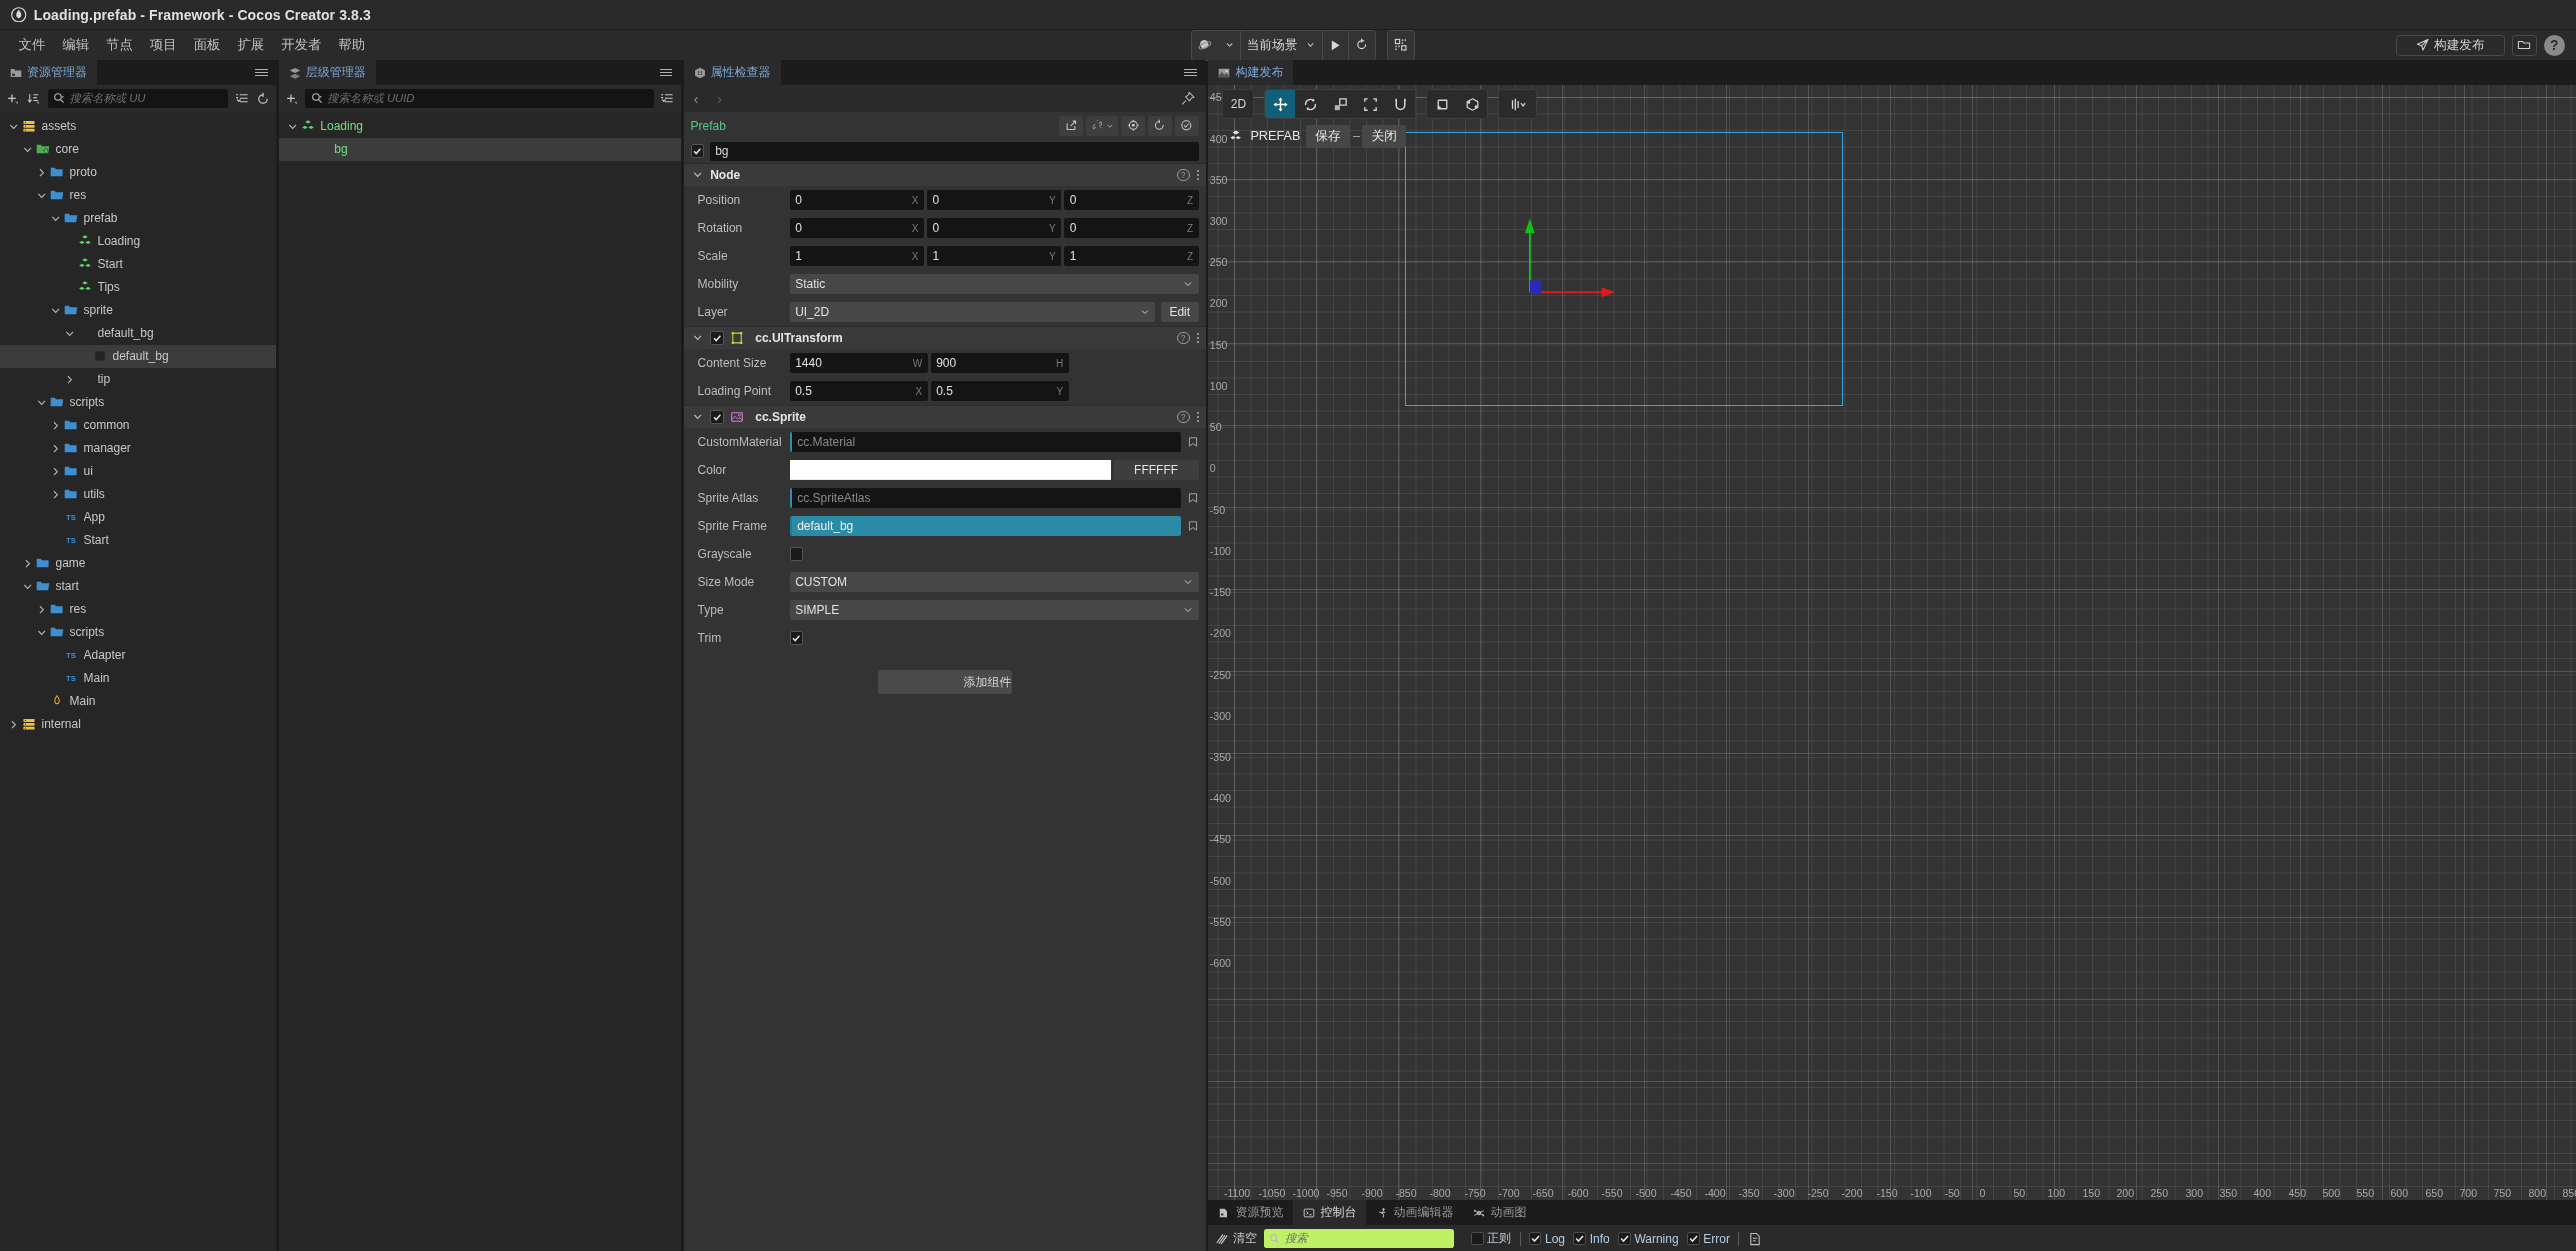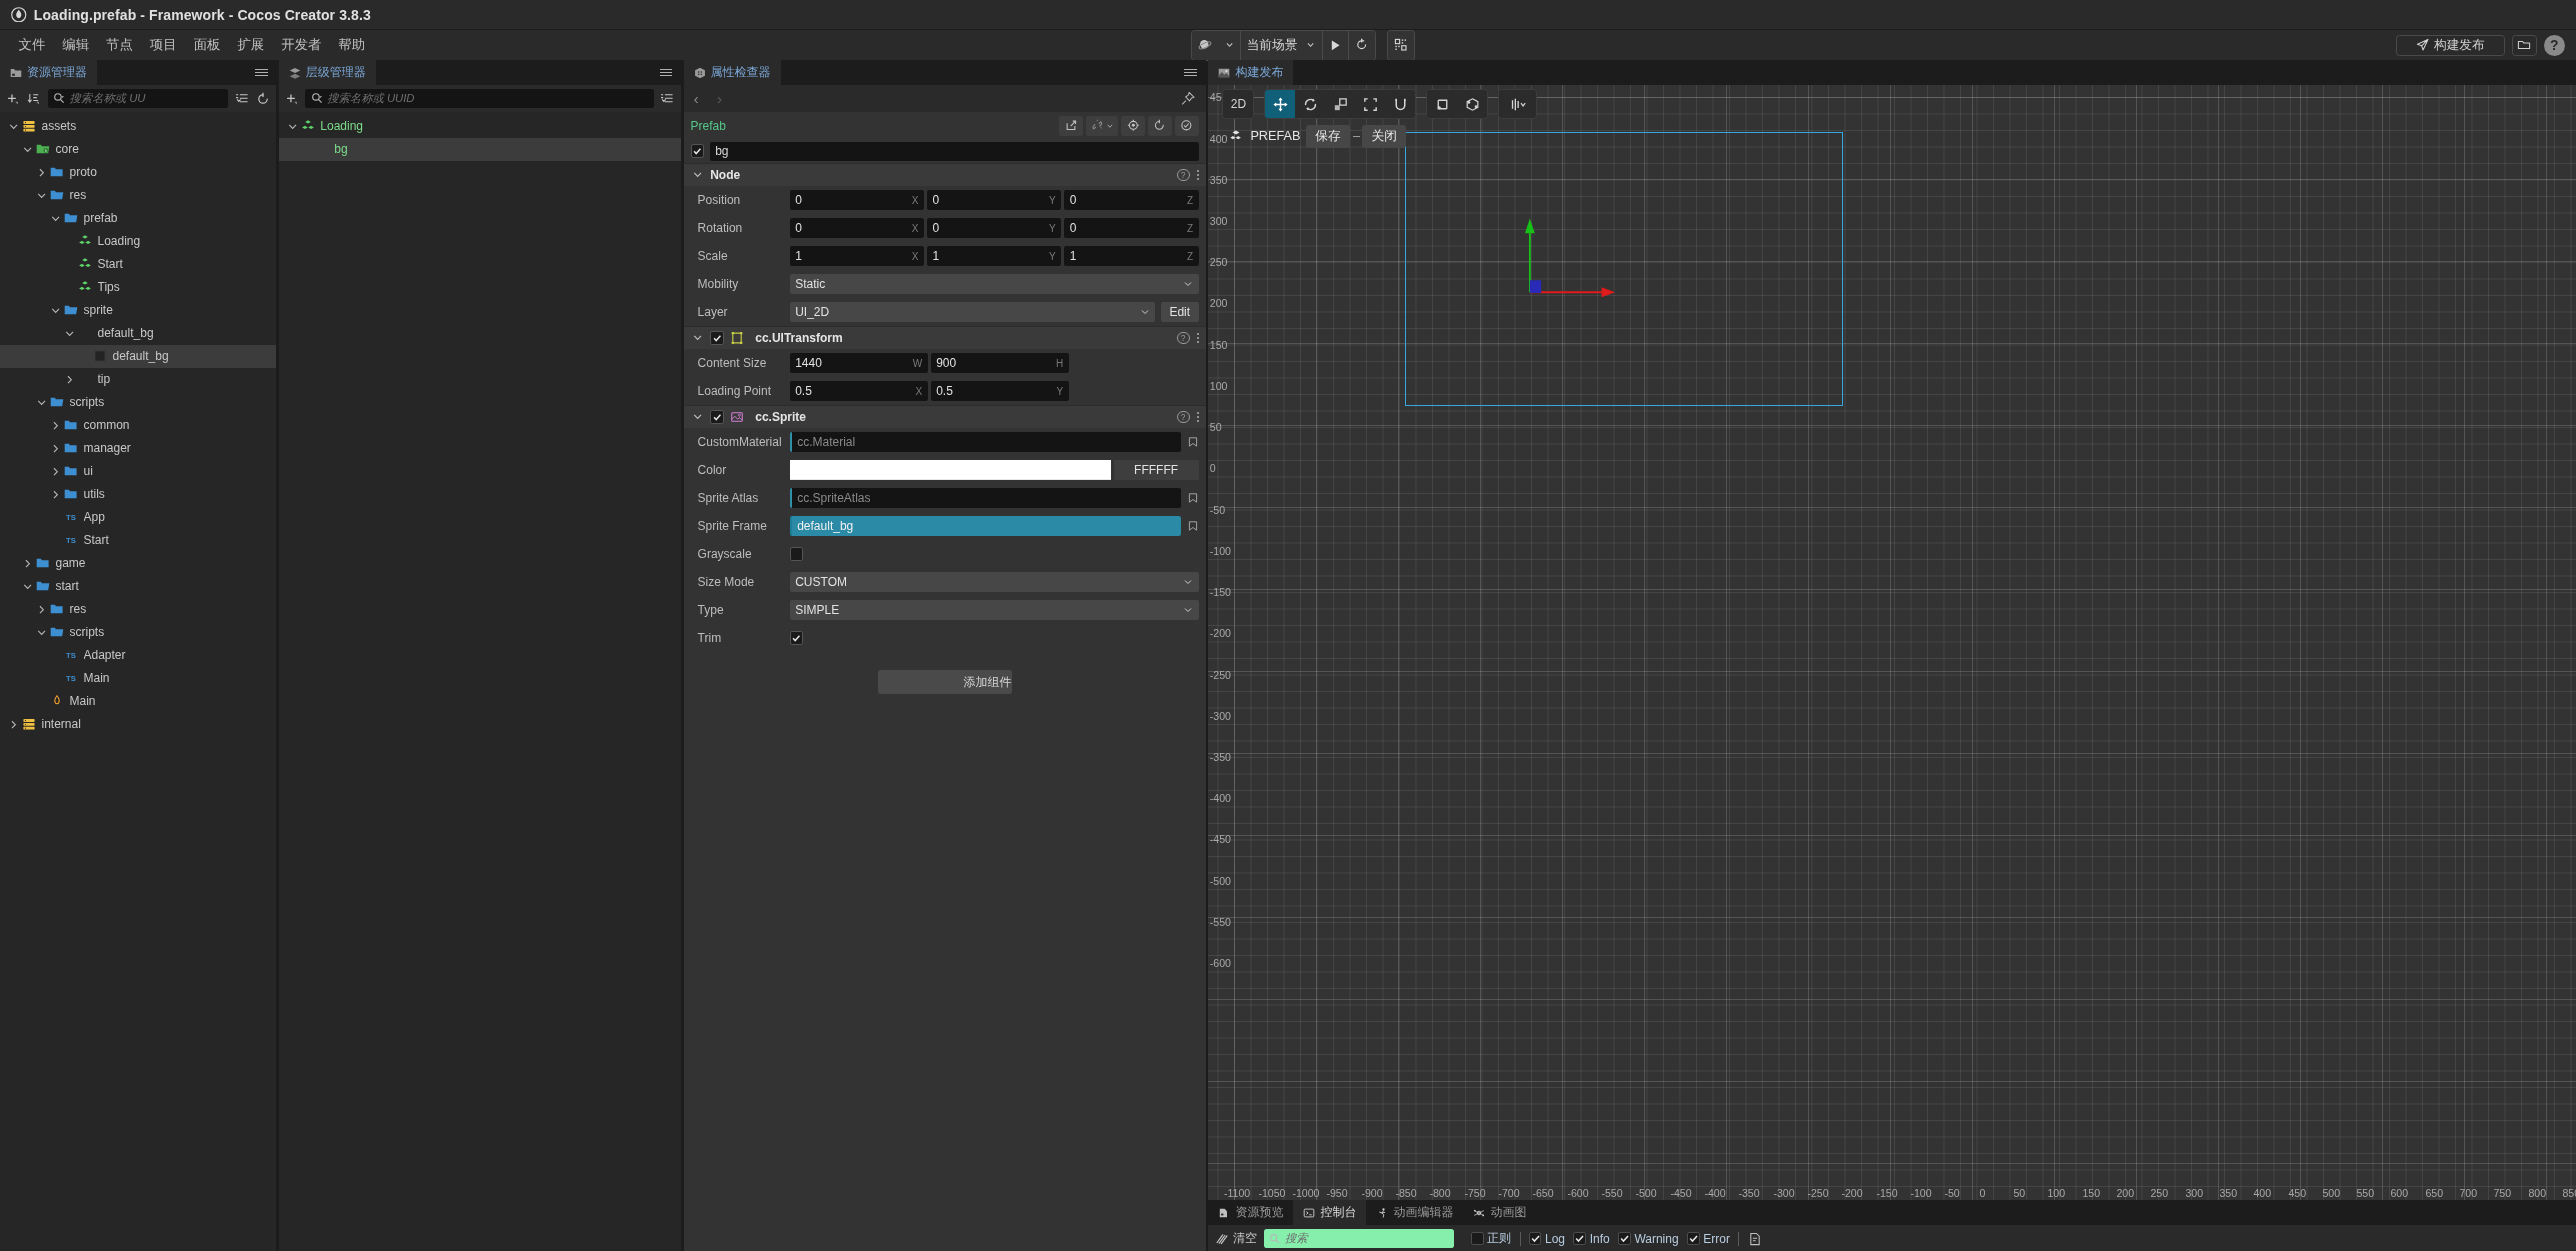--- a/index.html
+++ b/index.html
@@ -272,21 +272,21 @@
     display: flex; align-items: center; gap: 5px; padding: 0 10px;
     font-size: 12px; color: #9a9a9a; background: #1c1c1c; cursor: default;
   }
   .ctab.active { background: #2a2a2a; color: #dcdcdc; }
   .console-toolbar {
     height: 27px; background: #2a2a2a; display:flex; align-items:center;
     gap: 7px; padding: 0 7px; flex: 0 0 27px;
   }
   .clear-btn { display:flex; align-items:center; gap: 3.5px; font-size: 12px; color: #c8c8c8; cursor: default; }
   .con-search {
-    width: 190px; height: 18.3px; background: #86efac; border-radius: 2.8px;
+    width: 190px; height: 18.3px; background: #bef264; border-radius: 2.8px;
     display:flex; align-items:center; gap: 4.2px; padding: 0 5.6px;
   }
   .con-search .ph { font-size: 11.3px; color: #6f6f6f; font-style: italic; }
   .filters { display:flex; align-items:center; gap: 8.5px; margin-left: 10px; }
   .filt { display:flex; align-items:center; gap: 3.5px; font-size: 12px; color: #b8cde0; cursor: default; }
   .filt .cbs {
     width: 12.7px; height: 12.7px; border-radius: 2.1px; background: #1a1a1a;
     border: 0.7px solid #4d4d4d; display:flex; align-items:center; justify-content:center;
     flex: 0 0 12.7px;
   }

